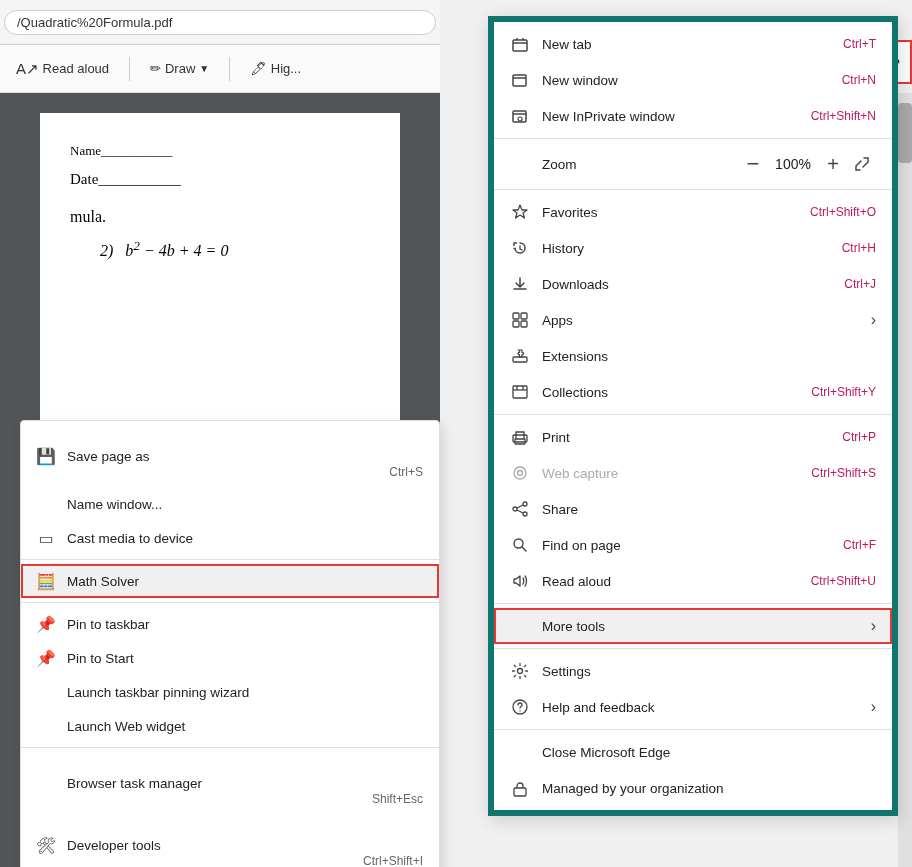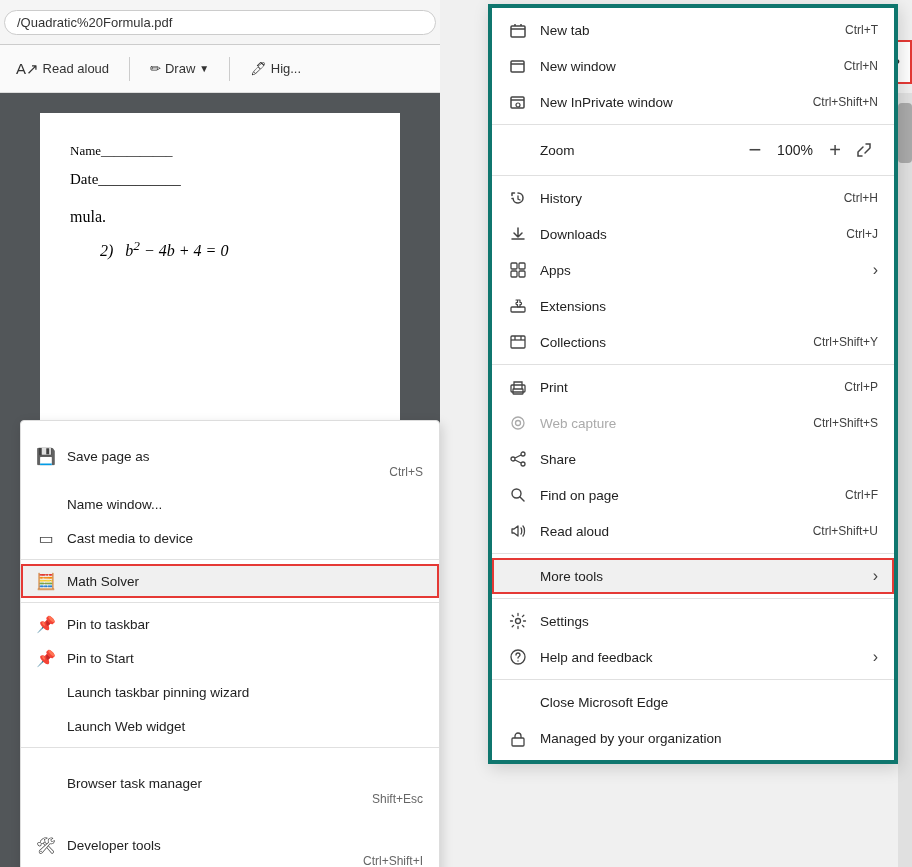--- a/index.html
+++ b/index.html
@@ -202,25 +202,25 @@
 
     .ctx-divider {
       height: 1px;
       background: #e0e0e0;
       margin: 4px 0;
     }
 
     
     .dropdown-menu {
       position: absolute;
-      top: 4px;
+      top: 16px;
       right: 14px;
       width: 410px;
       background: white;
-      border: 4px solid #0f766e;
+      border: 6px solid #0f766e;
       box-shadow: 2px 4px 16px rgba(0,0,0,0.15);
       z-index: 30;
       padding: 4px 0;
     }
 
     .menu-item {
       display: flex;
       align-items: center;
       padding: 8px 16px;
       gap: 12px;
@@ -235,21 +235,21 @@
       outline: 2px solid #e53935;
       outline-offset: -2px;
     }
 
     .menu-item.disabled {
       color: #aaa;
     }
 
     .menu-item .shortcut {
       margin-left: auto;
-      color: #404040;
+      color: #be185d;
       font-size: 12px;
     }
 
     .menu-item .chevron {
       margin-left: auto;
       color: #444;
     }
 
     .menu-icon {
       width: 20px;
@@ -471,20 +471,29 @@
     <button class="zoom-btn" style="font-size:20px; color:#444;">+</button>
     <button class="zoom-expand">
       <svg width="18" height="18" viewBox="0 0 18 18" fill="none">
         <path d="M3 11v4h4M15 7V3h-4M3 11l5-5M15 7l-5 5" stroke="#444" stroke-width="1.5" stroke-linecap="round"></path>
       </svg>
     </button>
   </div>
 
   <div class="menu-divider"></div>
 
+  <div class="menu-item">
+    <span class="menu-icon">
+      <svg width="18" height="18" viewBox="0 0 18 18" fill="none">
+        <path d="M9 2l2 5h5l-4 3 1.5 5L9 12l-4.5 3 1.5-5-4-3h5z" stroke="#444" stroke-width="1.3" fill="none" stroke-linejoin="round"></path>
+      </svg>
+    </span>
+    <span>Favorites</span>
+    <span class="shortcut">Ctrl+Shift+O</span>
+  </div>
 
   <div class="menu-item">
     <span class="menu-icon">
       <svg width="18" height="18" viewBox="0 0 18 18" fill="none">
         <path d="M9 4a5 5 0 1 1-4.95 5.5H3" stroke="#444" stroke-width="1.5" fill="none" stroke-linecap="round"></path>
         <path d="M3 6.5V4h2.5" stroke="#444" stroke-width="1.5" fill="none" stroke-linecap="round" stroke-linejoin="round"></path>
         <path d="M9 7v3l2 1" stroke="#444" stroke-width="1.3" stroke-linecap="round"></path>
       </svg>
     </span>
     <span>History</span>

